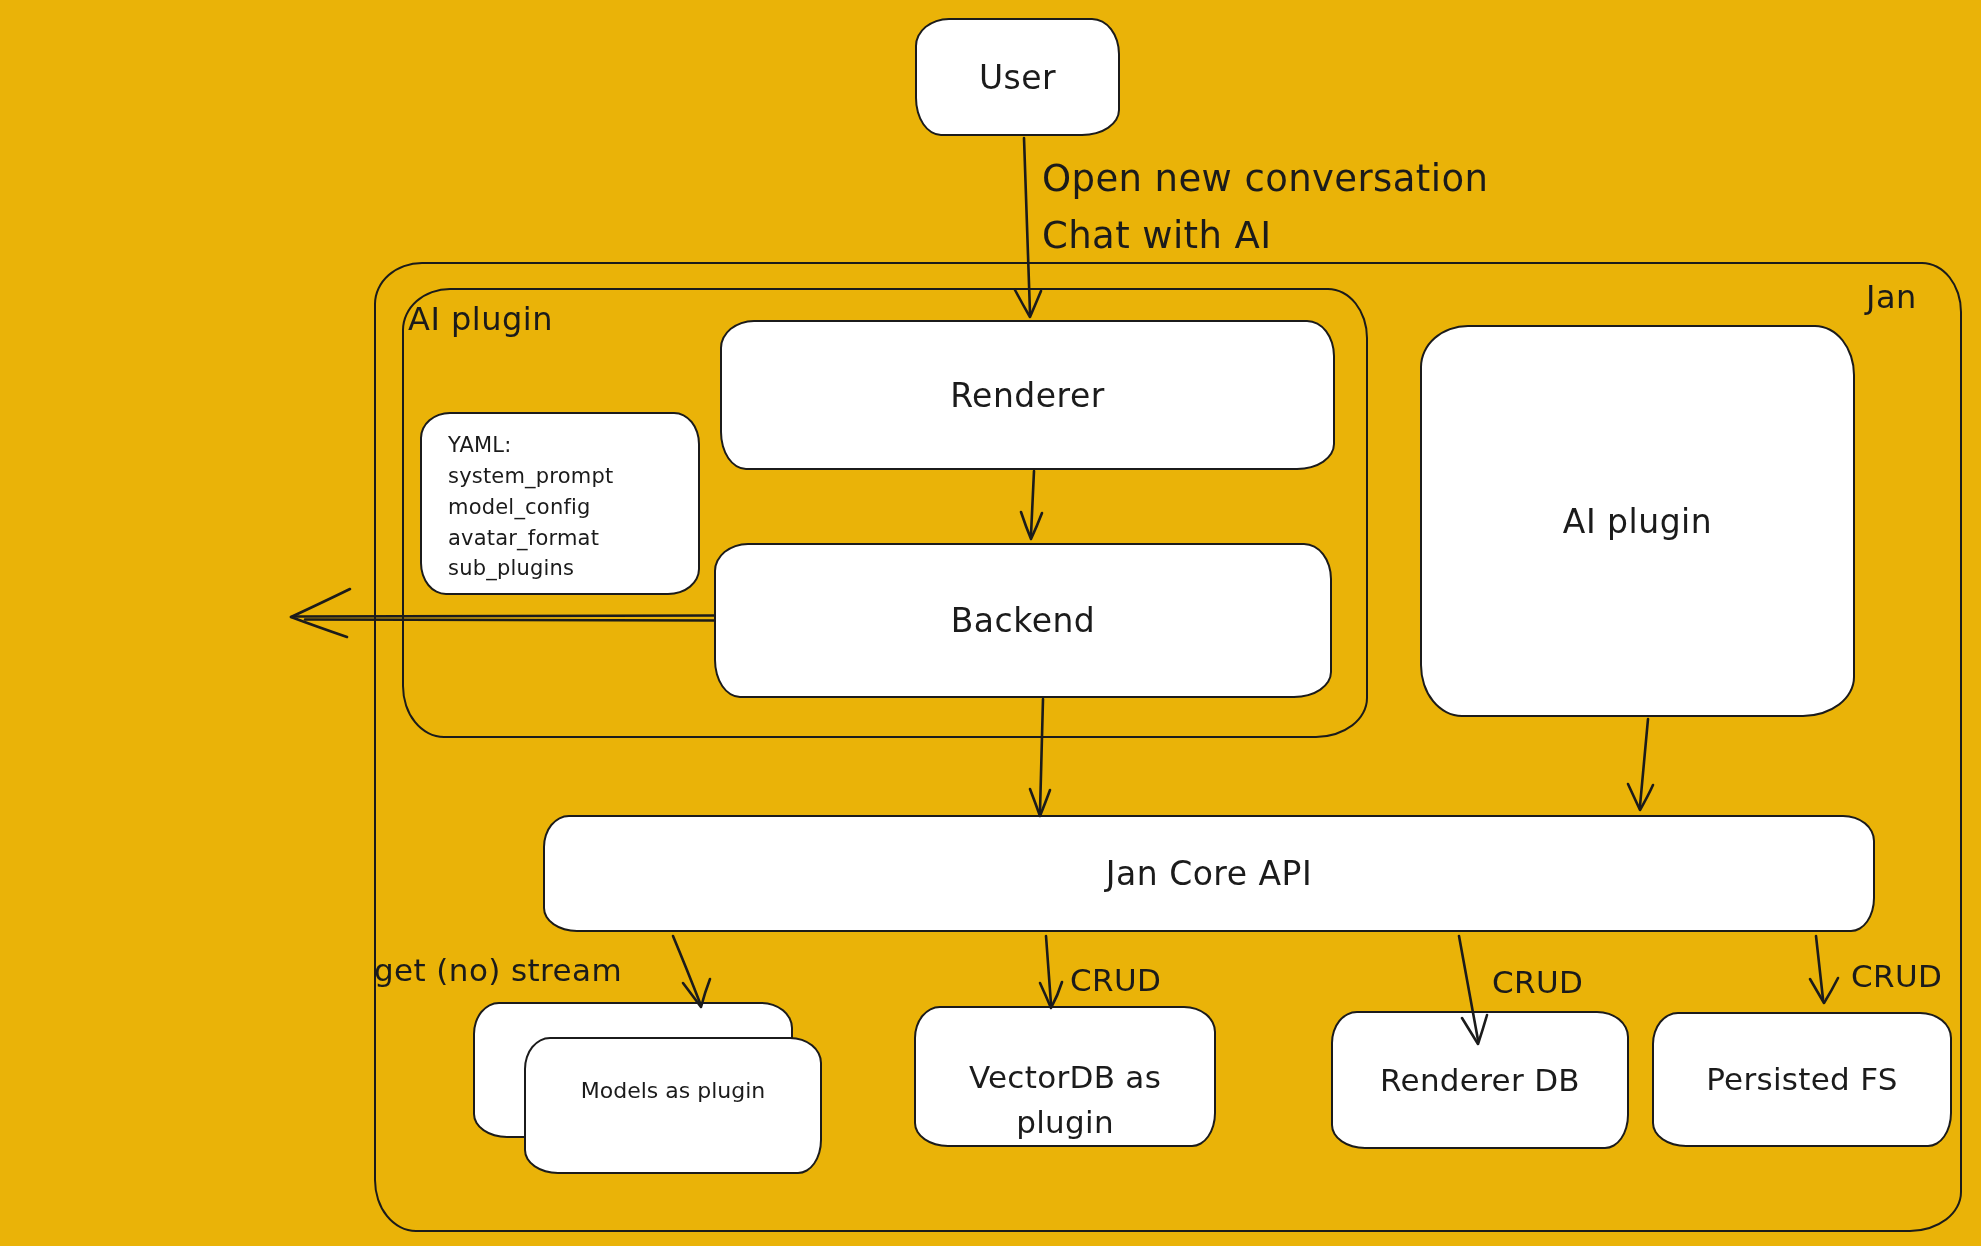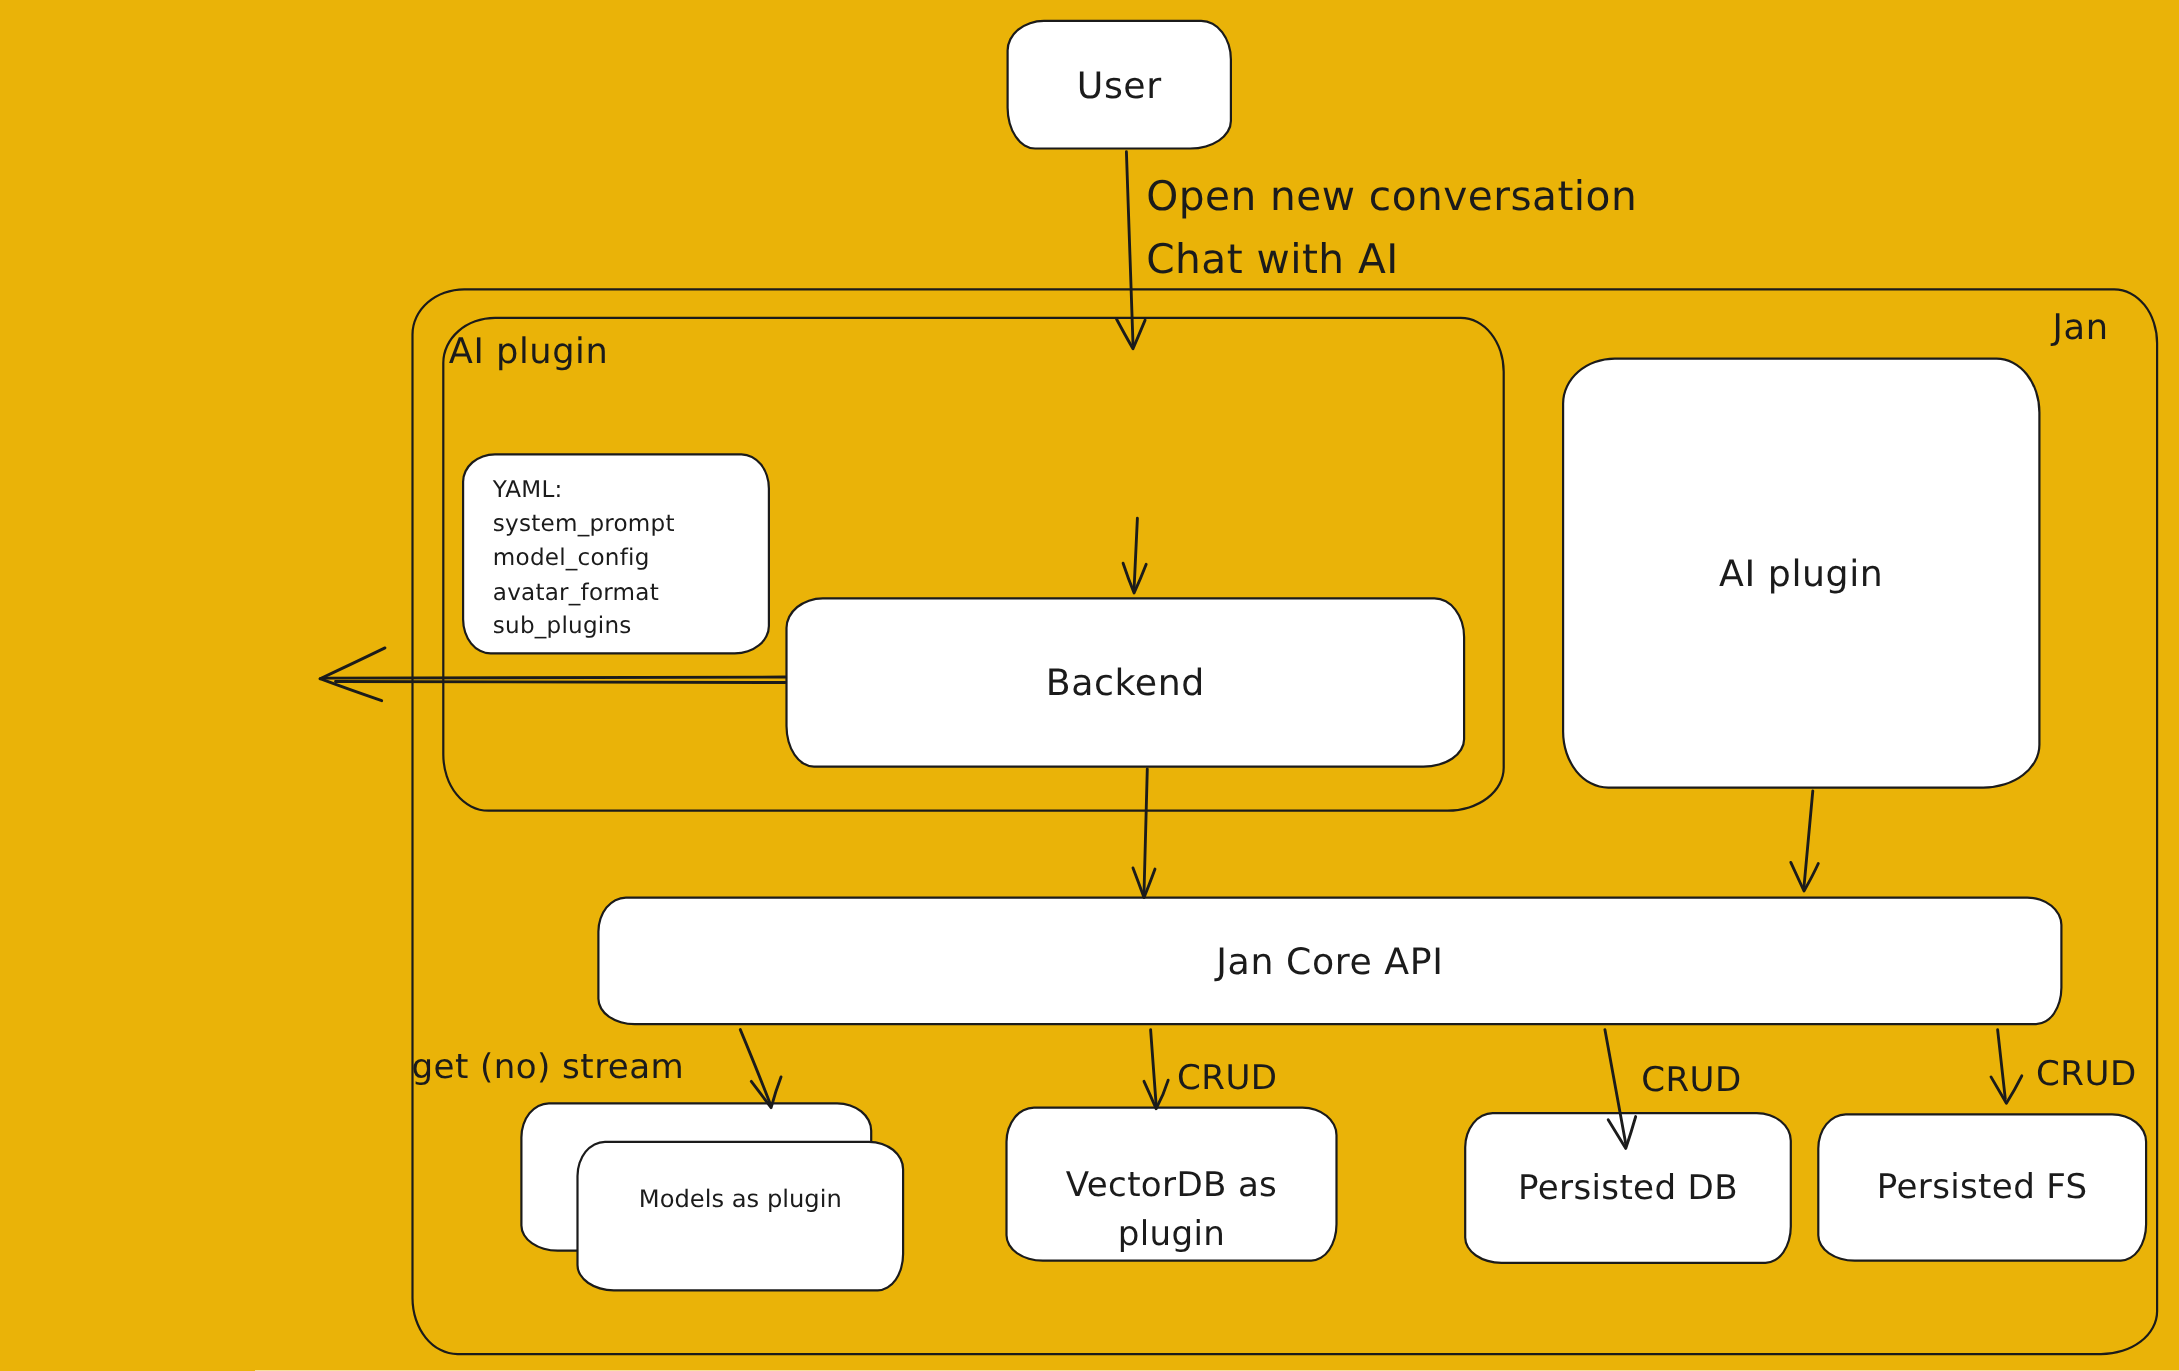--- a/index.html
+++ b/index.html
@@ -115,20 +115,23 @@
     <div>Open new conversation</div>
     <div>Chat with AI</div>
   </div>
 
   <div class="container-box sketch-r2" style="left:374px; top:262px; width:1588px; height:970px;"></div>
   <div class="corner-label" style="left:1866px; top:278px;">Jan</div>
 
   <div class="container-box sketch-r2" style="left:402px; top:288px; width:966px; height:450px;"></div>
   <div class="corner-label" style="left:408px; top:300px;">AI plugin</div>
 
+  <div class="node sketch-r1 label-lg" style="left:720px; top:320px; width:615px; height:150px;">
+    <span>Renderer</span>
+  </div>
 
   <div class="node sketch-r1 label-lg" style="left:714px; top:543px; width:618px; height:155px;">
     <span>Backend</span>
   </div>
 
   <div class="note-box" style="left:420px; top:412px; width:280px; height:183px;">
     <div class="note-line">YAML:</div>
     <div class="note-line">system_prompt</div>
     <div class="note-line">model_config</div>
     <div class="note-line">avatar_format</div>
@@ -149,21 +152,21 @@
   <div class="node sketch-r3" style="left:473px; top:1002px; width:320px; height:136px;"></div>
   <div class="node sketch-r3" style="left:524px; top:1037px; width:298px; height:137px;"></div>
   <div class="models-text" style="left:524px; top:1022px; width:298px; height:137px;">Models as plugin</div>
 
   <div class="node sketch-r3 label-md" style="left:914px; top:1006px; width:302px; height:141px; padding:0 30px;align-items:flex-end;">
     <span>VectorDB as plugin</span>
   </div>
   <div class="floating-label" style="left:1070px; top:962px;">CRUD</div>
 
   <div class="node sketch-r3 label-md" style="left:1331px; top:1011px; width:298px; height:138px;">
-    <span>Persisted DB</span>
+    <span>Renderer DB</span>
   </div>
   <div class="floating-label" style="left:1492px; top:964px;">CRUD</div>
 
   <div class="node sketch-r3 label-md" style="left:1652px; top:1012px; width:300px; height:135px;">
     <span>Persisted FS</span>
   </div>
   <div class="floating-label" style="left:1851px; top:958px;">CRUD</div>
 
   <svg id="arrow-layer" viewBox="0 0 1981 1246" xmlns="http://www.w3.org/2000/svg">
 

